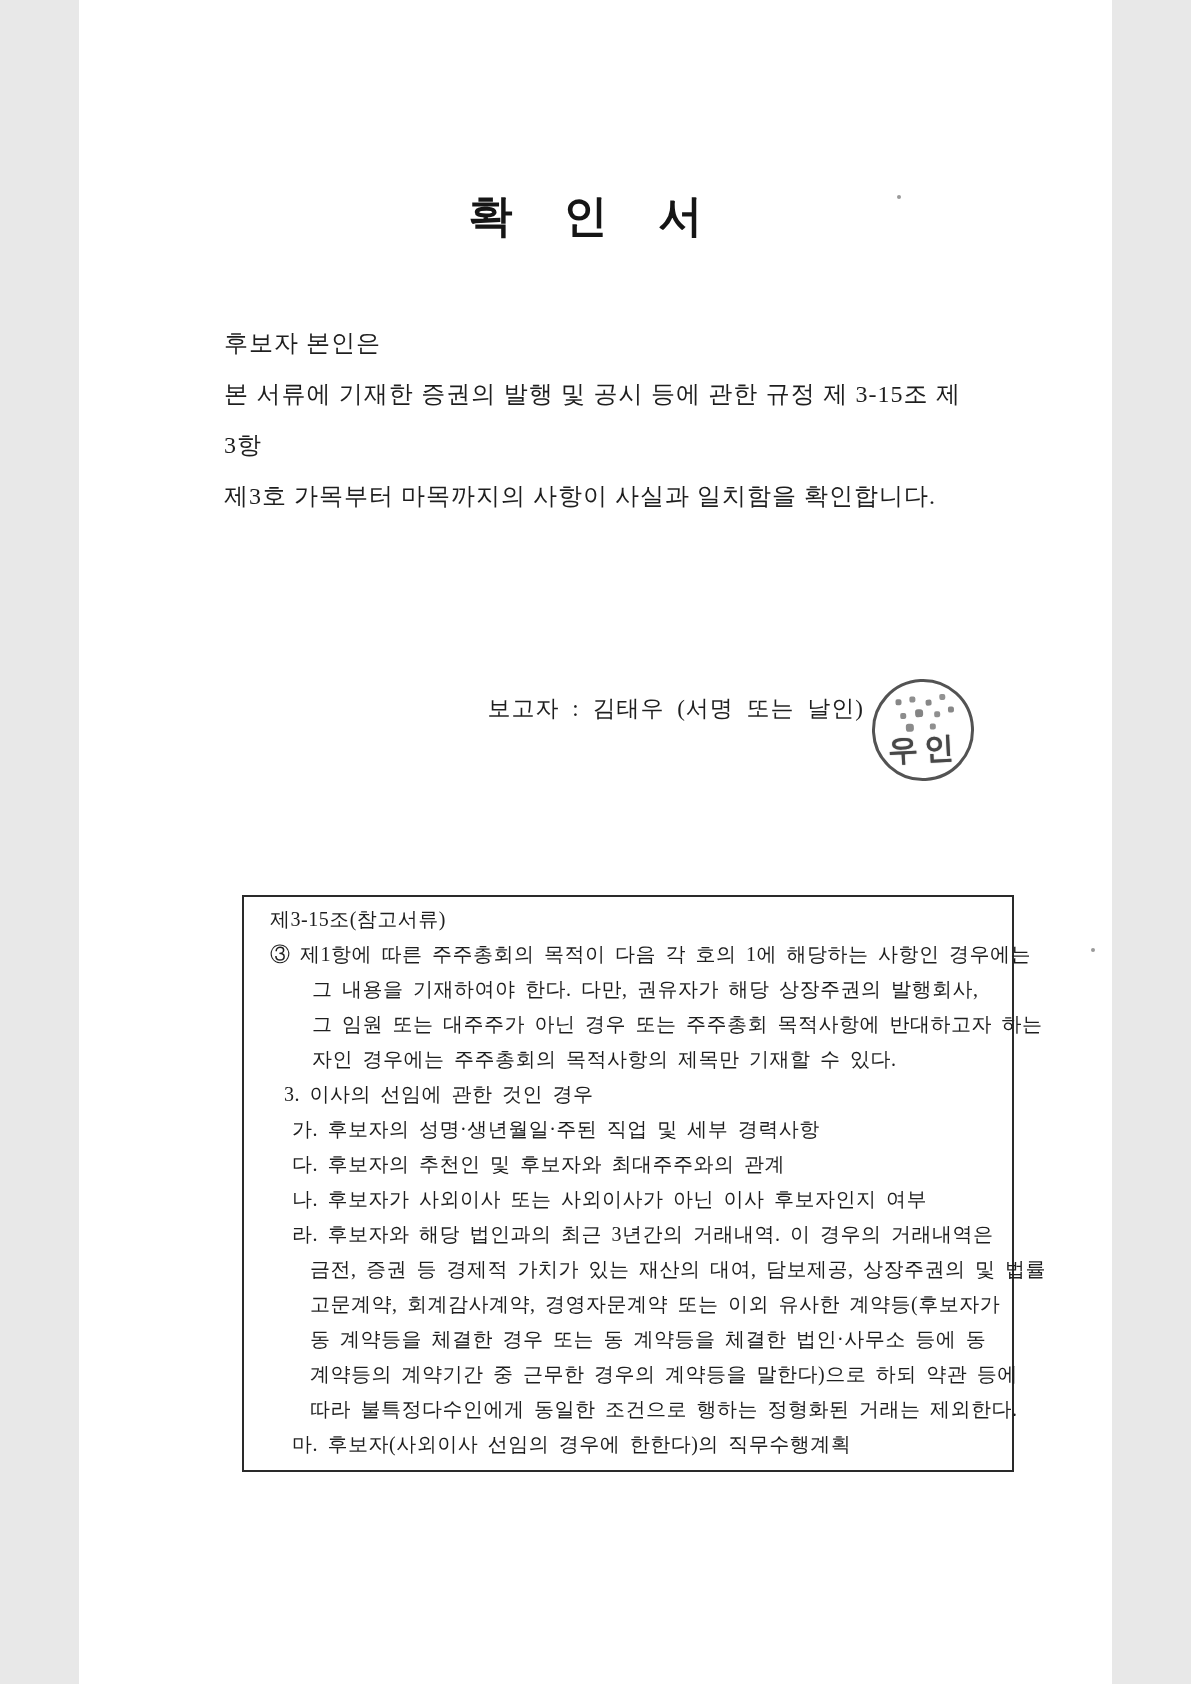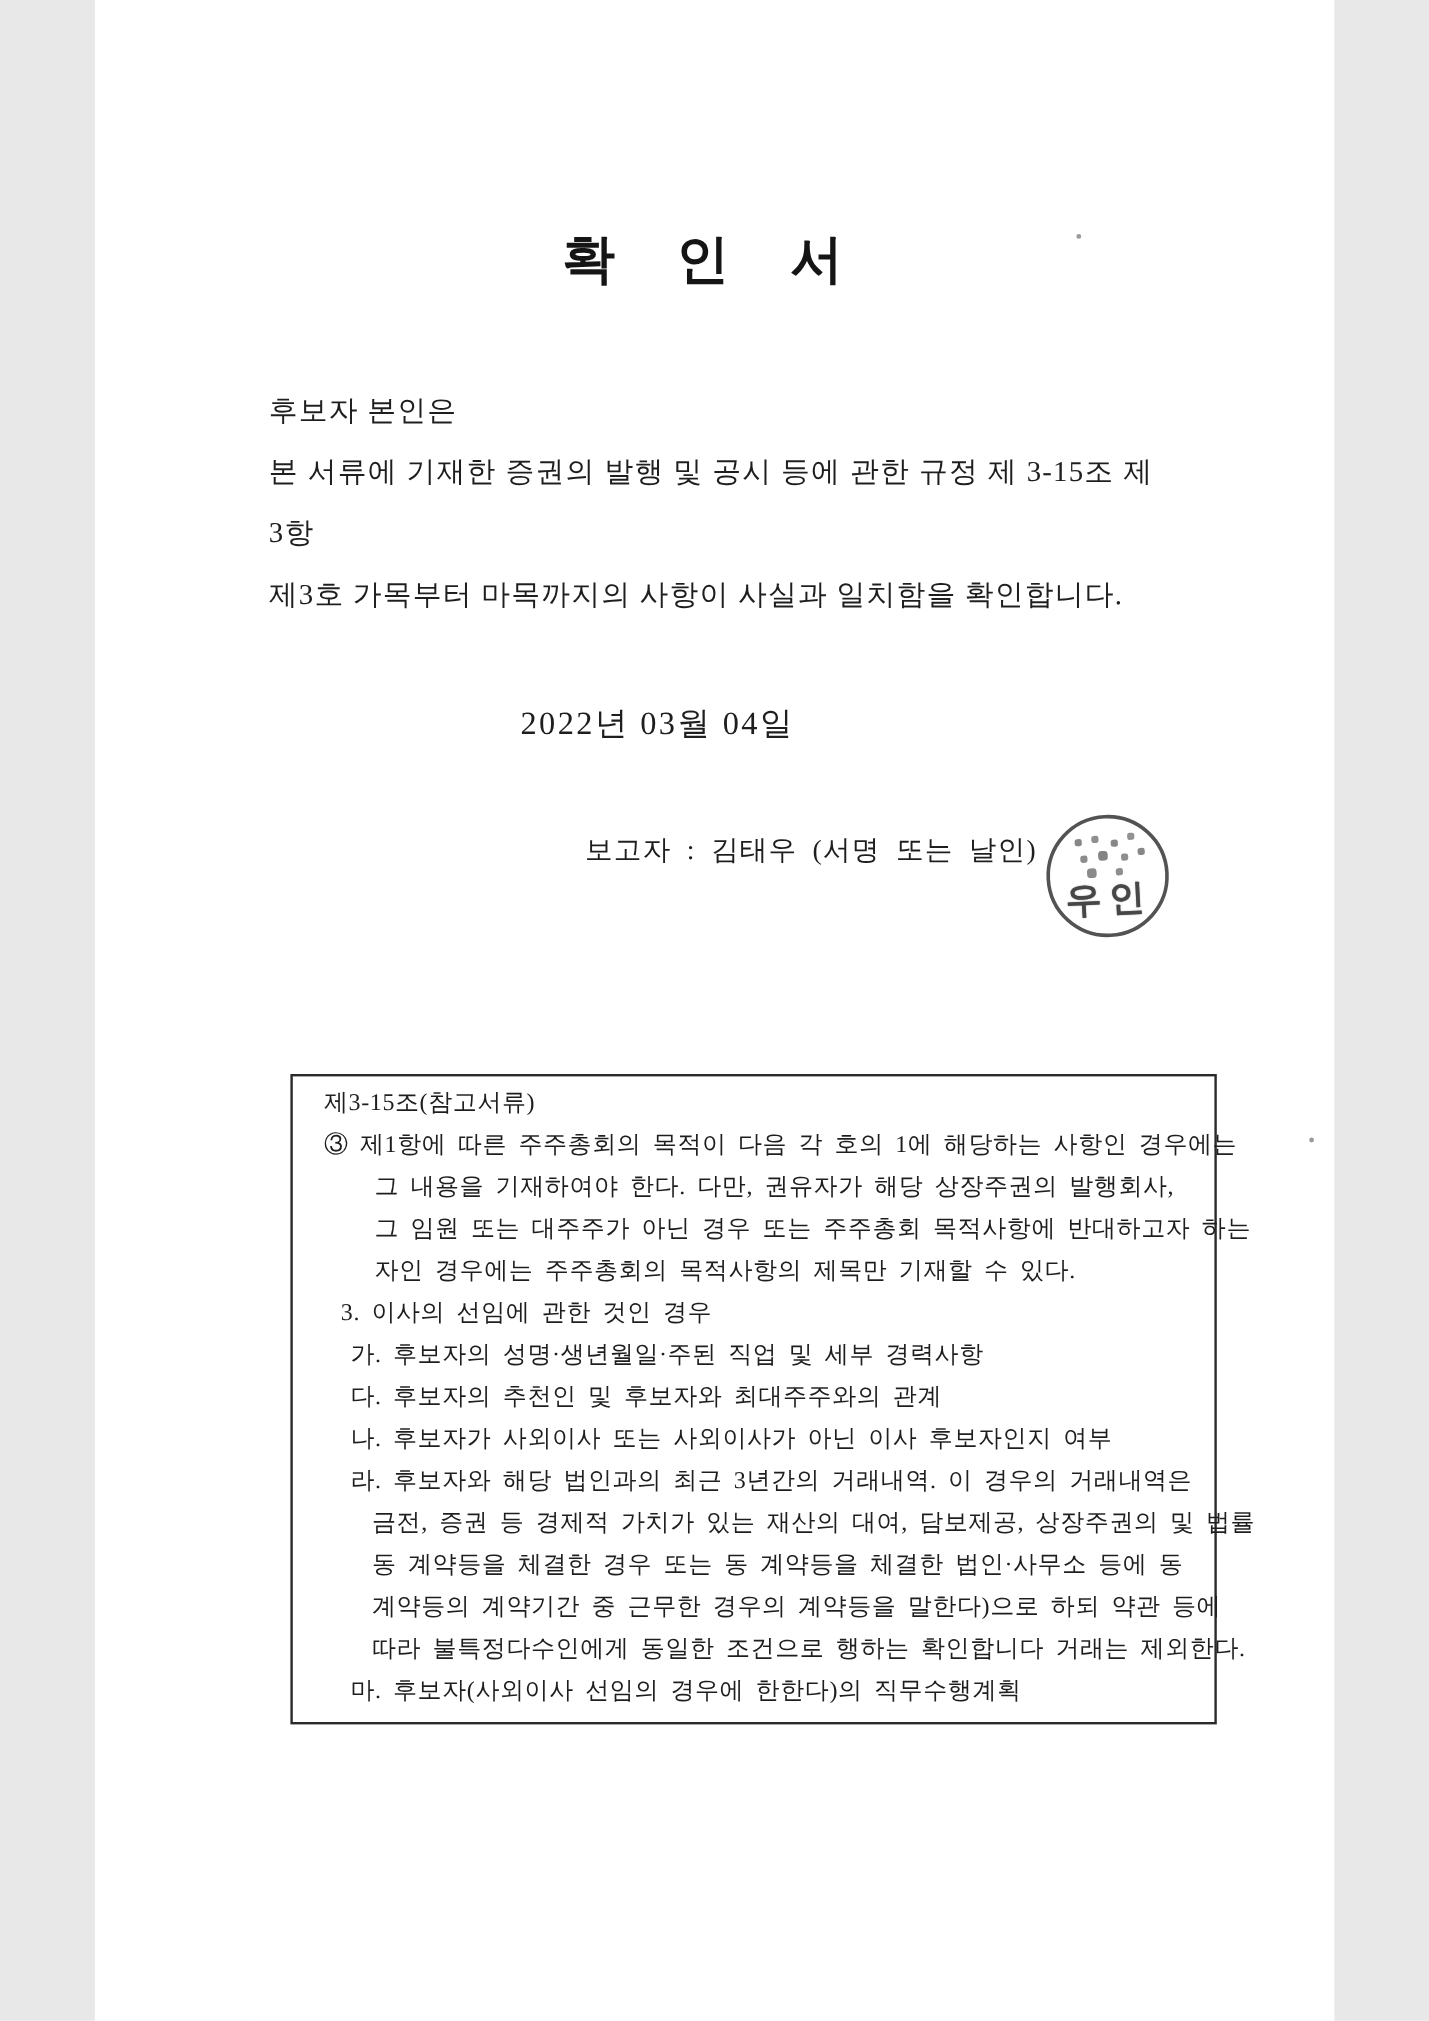--- a/index.html
+++ b/index.html
@@ -135,44 +135,44 @@
 <div class="page">
 
   <h1 class="doc-title">확 인 서</h1>
 
   <div class="intro">
     <div class="intro-line">후보자 본인은</div>
     <div class="intro-line justified">본 서류에 기재한 증권의 발행 및 공시 등에 관한 규정 제 3-15조 제3항</div>
     <div class="intro-line">제3호 가목부터 마목까지의 사항이 사실과 일치함을 확인합니다.</div>
   </div>
 
-  <div class="date-line">2022년 03월 04일</div>
 
   <div class="reporter-row">보고자 : 김태우 (서명 또는 날인)</div>
 
   <div class="stamp">
     <span class="stamp-noise"></span>
     <span class="stamp-text">우인</span>
   </div>
 
   <div class="ref-box">
     <div class="ref-line ind-0">제3-15조(참고서류)</div>
     <div class="ref-line ind-0">③ 제1항에 따른 주주총회의 목적이 다음 각 호의 1에 해당하는 사항인 경우에는</div>
     <div class="ref-line ind-cont">그 내용을 기재하여야 한다. 다만, 권유자가 해당 상장주권의 발행회사,</div>
     <div class="ref-line ind-cont">그 임원 또는 대주주가 아닌 경우 또는 주주총회 목적사항에 반대하고자 하는</div>
     <div class="ref-line ind-cont">자인 경우에는 주주총회의 목적사항의 제목만 기재할 수 있다.</div>
     <div class="ref-line ind-num">3. 이사의 선임에 관한 것인 경우</div>
     <div class="ref-line ind-sub">가. 후보자의 성명·생년월일·주된 직업 및 세부 경력사항</div>
     <div class="ref-line ind-sub">다. 후보자의 추천인 및 후보자와 최대주주와의 관계</div>
     <div class="ref-line ind-sub">나. 후보자가 사외이사 또는 사외이사가 아닌 이사 후보자인지 여부</div>
     <div class="ref-line ind-sub">라. 후보자와 해당 법인과의 최근 3년간의 거래내역. 이 경우의 거래내역은</div>
     <div class="ref-line ind-cont2">금전, 증권 등 경제적 가치가 있는 재산의 대여, 담보제공, 상장주권의 및 법률</div>
+    <div class="ref-line ind-cont2">고문계약, 회계감사계약, 경영자문계약 또는 이외 유사한 계약등(후보자가</div>
     <div class="ref-line ind-cont2">동 계약등을 체결한 경우 또는 동 계약등을 체결한 법인·사무소 등에 동</div>
     <div class="ref-line ind-cont2">계약등의 계약기간 중 근무한 경우의 계약등을 말한다)으로 하되 약관 등에</div>
-    <div class="ref-line ind-cont2">따라 불특정다수인에게 동일한 조건으로 행하는 확인합니다 거래는 제외한다.</div>
+    <div class="ref-line ind-cont2">따라 불특정다수인에게 동일한 조건으로 행하는 정형화된 거래는 제외한다.</div>
     <div class="ref-line ind-sub">마. 후보자(사외이사 선임의 경우에 한한다)의 직무수행계획</div>
   </div>
 
   <div class="artifact-v av1"></div>
   <div class="artifact-v av2"></div>
   <div class="artifact-v av3"></div>
   <div class="artifact-v av4"></div>
   <div class="speck sp1"></div>
   <div class="speck sp2"></div>
 

